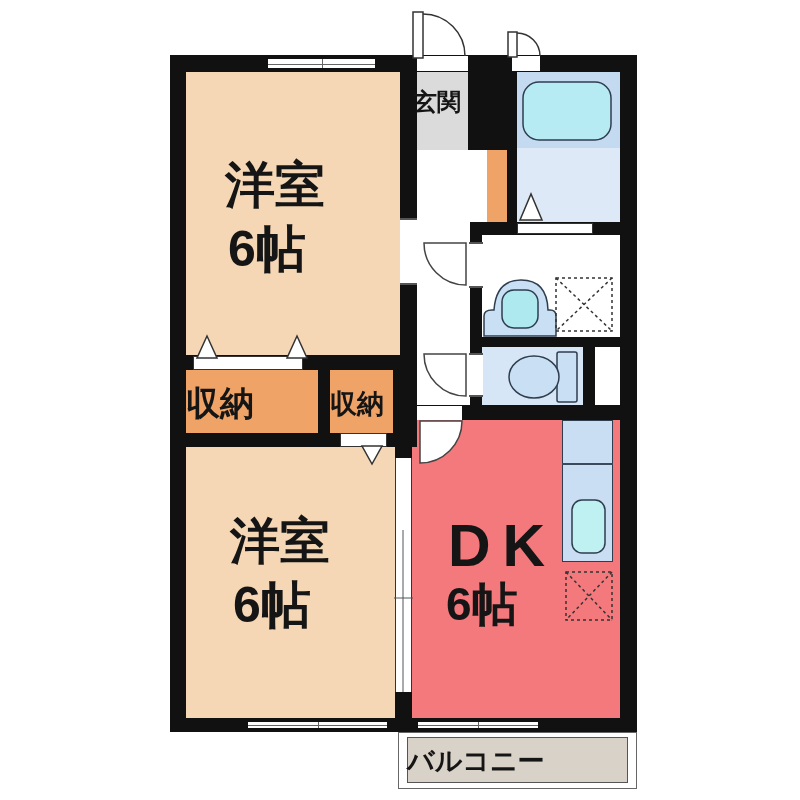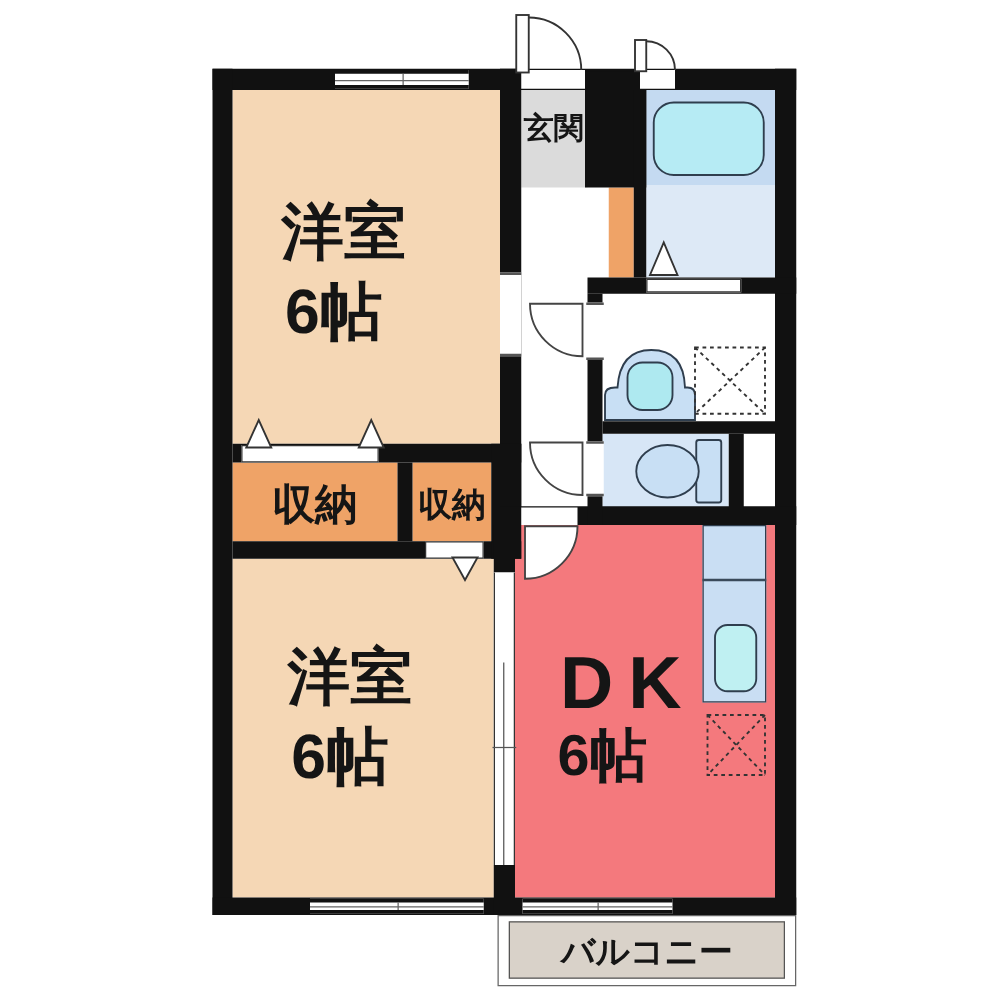--- a/index.html
+++ b/index.html
@@ -8,21 +8,21 @@
   .abs{position:absolute;}
   .w{position:absolute;background:#111111;}
   .fill{position:absolute;}
   .win{position:absolute;background:#ffffff;border-top:3px solid #111;border-bottom:3px solid #111;box-sizing:border-box;}
   .win::after{content:'';position:absolute;left:0;right:0;top:50%;height:1px;background:#666;}
   .win::before{content:'';position:absolute;left:50%;top:0;bottom:0;width:1px;background:#666;}
   .jamb{position:absolute;background:#ffffff;border-top:2px solid #555;border-bottom:2px solid #555;box-sizing:border-box;}
   .track{position:absolute;background:#ffffff;border:1.5px solid #333;box-sizing:border-box;}
   .slide{position:absolute;background:#ffffff;border-left:1.5px solid #333;border-right:1.5px solid #333;box-sizing:border-box;}
   .lbl{position:absolute;font-weight:900;color:#151515;white-space:nowrap;}
-  .lblc{text-align:center;}
+  .lblc{}
   svg.overlay{position:absolute;left:0;top:0;}
 </style>
 </head>
 <body>
 
 <div class="plan">
 
   <div class="fill" style="left:186px;top:72px;width:214px;height:283px;background:#F5D7B5;"></div>
   <div class="fill" style="left:186px;top:447px;width:209px;height:271px;background:#F5D7B5;"></div>
   <div class="fill" style="left:186px;top:370px;width:132px;height:63px;background:#EFA367;"></div>

